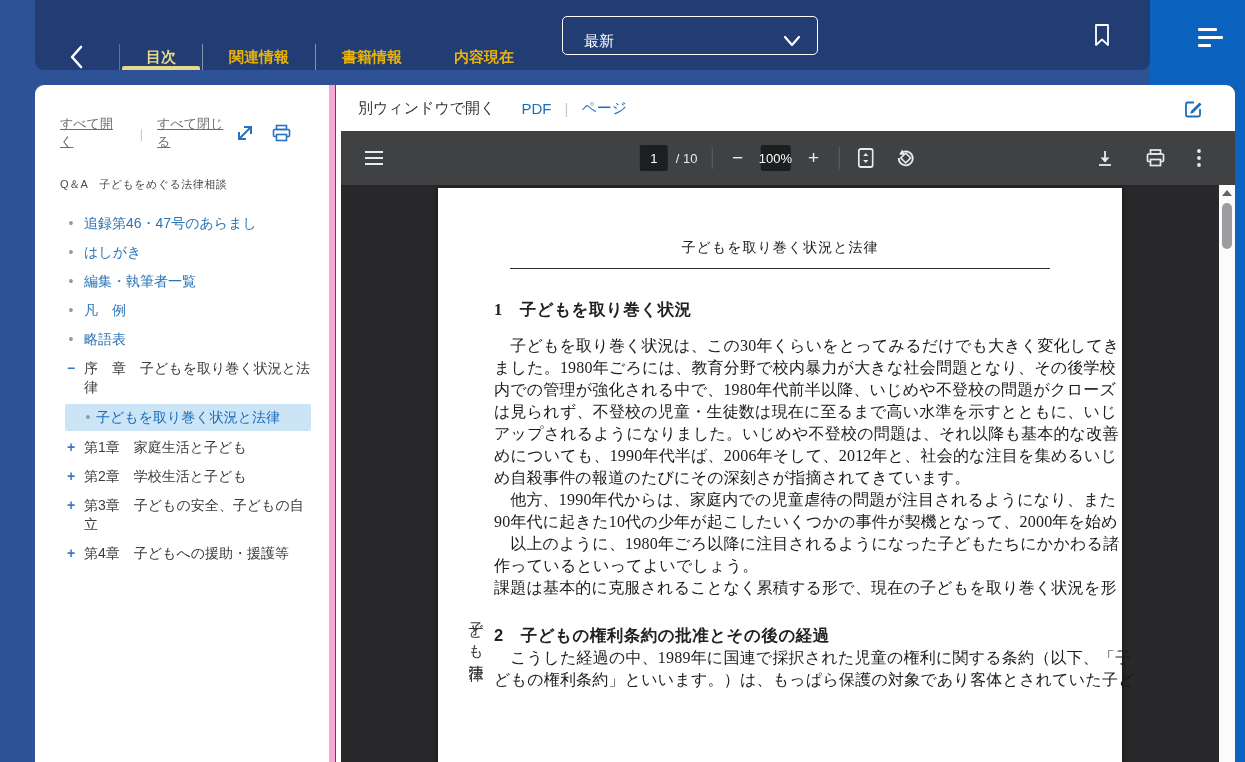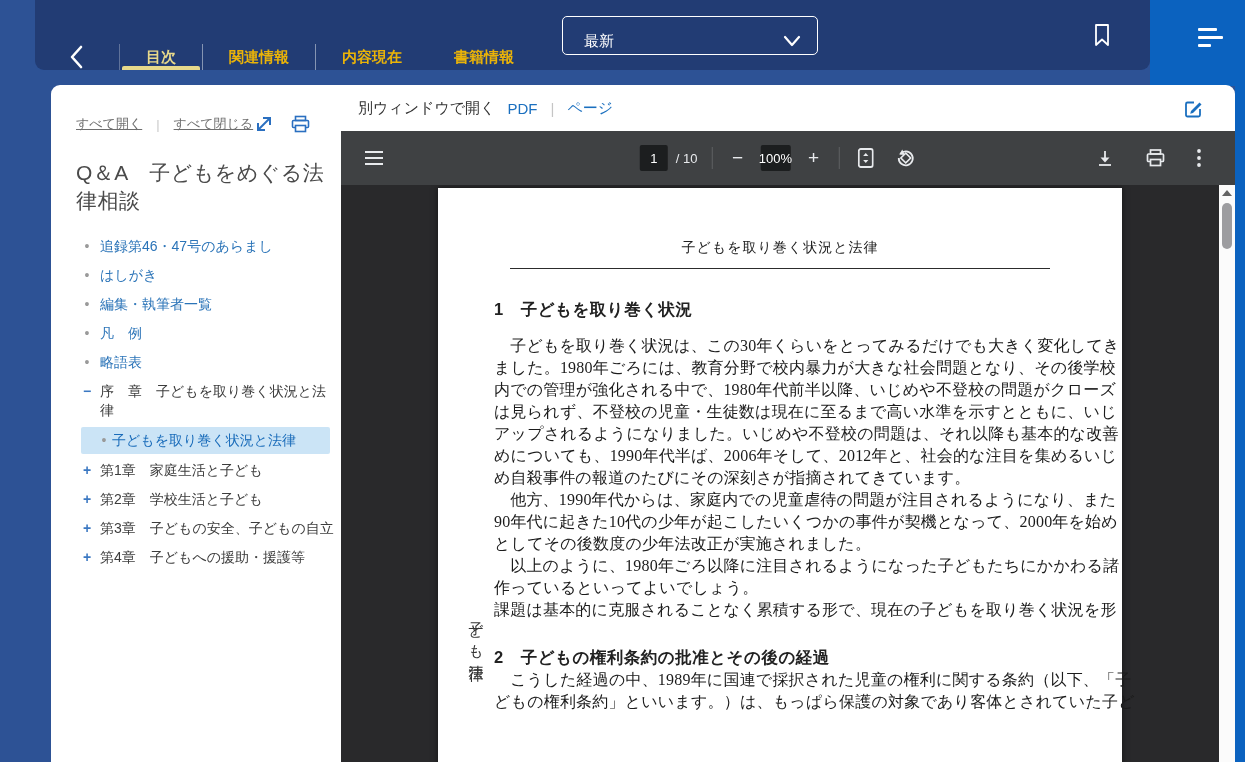--- a/index.html
+++ b/index.html
@@ -27,43 +27,43 @@
   .corner-blue{position:absolute;left:1150px;top:0;width:95px;height:86px;background:#0b62bf;}
   .right-strip{position:absolute;left:1235px;top:0;width:10px;height:762px;background:#0b62bf;}
   .corner-menu{position:absolute;left:48px;top:28px;cursor:pointer;}
   .corner-menu i{display:block;background:#fff;height:3px;border-radius:1px;margin-bottom:5px;}
   .corner-menu i:nth-child(1){width:19px;}
   .corner-menu i:nth-child(2){width:25px;}
   .corner-menu i:nth-child(3){width:13px;}
 
   
   .sidebar{position:absolute;left:35px;top:85px;width:300px;height:677px;background:#fff;
-           border-radius:9px 0 0 0;border-right:3px solid #f9a8d4;padding:30px 12px 0 25px;overflow:hidden;margin-left:16px;}
+           border-radius:9px 0 0 0;border-right:6px solid #f9a8d4;padding:30px 12px 0 25px;overflow:hidden;}
   .sb-controls{display:flex;align-items:center;font-size:13px;color:#6e6e6e;}
   .sb-link{text-decoration:underline;cursor:pointer;color:#6e6e6e;}
   .sb-ctl-sep{color:#c9c9c9;margin:0 14px;}
   .sb-icons{margin-left:auto;margin-right:26px;display:flex;gap:18px;color:#2a6fc0;}
   .sb-icons .ico{cursor:pointer;display:flex;}
-  .sb-title{margin-top:26px;font-size:21px;color:#4a4a4a;letter-spacing:.5px;}
+  .sb-title{margin-top:26px;font-size:11px;color:#4a4a4a;letter-spacing:.5px;}
   .toc{margin-top:17px;font-size:14px;}
   .toc-row{position:relative;padding:5px 0 5px 24px;line-height:19px;color:#3c3c3c;cursor:pointer;}
   .toc-row .tic{position:absolute;left:2px;top:5px;width:18px;text-align:center;
                 color:#3b78c2;font-weight:bold;font-size:14px;}
   .toc-row.link{color:#2b74b8;}
   .toc-row.link .tic{color:#9a9a9a;font-weight:normal;}
   .toc-row.sub{margin:2px 6px 2px 5px;padding:4px 0 4px 31px;border-radius:2px;}
   .toc-row.sub .tic{left:14px;top:4px;color:#9a9a9a;font-weight:normal;}
   .toc-row.sub.selected{background:#cbe4f6;color:#1a6cba;}
 
   
   .main{position:absolute;left:336px;top:85px;width:899px;height:677px;background:#fff;
         border-radius:0 9px 0 0;}
   .main-header{height:46px;display:flex;align-items:center;padding:0 18px 0 22px;font-size:15px;}
   .mh-label{color:#333;}
-  .mh-link{color:#1a6fbf;cursor:pointer;margin-left:12px;}
+  .mh-link{color:#1a6fbf;cursor:pointer;margin-left:26px;}
   .mh-link + .mh-sep{margin-left:13px;}
   .mh-sep{color:#c5c5c5;}
   .mh-sep + .mh-link{margin-left:13px;}
   .mh-edit{margin-left:auto;color:#1a6fbf;cursor:pointer;display:flex;margin-right:14px;}
 
   .viewer{position:absolute;left:5px;top:46px;right:0;bottom:0;}
   .toolbar{position:relative;height:54px;background:#3f4143;display:flex;align-items:center;color:#e8eaed;}
   .tb-ham{margin-left:20px;cursor:pointer;display:flex;}
   .tb-center{position:absolute;left:50%;top:0;height:100%;transform:translateX(-53%);
              display:flex;align-items:center;font-size:13px;}
@@ -77,21 +77,21 @@
   .tb-right{position:absolute;right:30px;top:0;height:100%;display:flex;align-items:center;gap:24px;}
   .pdf-area{position:absolute;left:0;top:54px;right:16px;bottom:0;background:#29292b;overflow:hidden;}
   .page{position:relative;width:684px;margin:3px auto 0;background:#fff;height:900px;
         font-family:"Liberation Serif","DejaVu Serif",serif;color:#1b1b1b;
         box-shadow:0 0 6px rgba(0,0,0,.5);}
   .run-head{padding-top:51px;text-align:center;font-size:14px;letter-spacing:1px;color:#222;}
   .run-rule{margin:11px 72px 0;border-top:1.6px solid #2c2c2c;}
   .pdf-body{margin:30px 34px 0 56px;}
   .sec-head{font-family:"Liberation Sans","DejaVu Sans",sans-serif;font-weight:bold;
             font-size:16.5px;color:#222;margin:26px 0 0 0;letter-spacing:.5px;}
-  .sec-head:first-child{margin-top:0;}
+  .sec-head:first-child{margin-top:0;font-family:Liberation Serif, serif;}
   .para{margin:14px 0 0 0;}
   .para:nth-child(n+3){margin-top:0;}
   .pline{font-size:16px;line-height:22px;white-space:nowrap;letter-spacing:.2px;}
   .side-label{position:absolute;left:28px;top:422px;writing-mode:vertical-rl;
               font-size:15px;letter-spacing:3px;color:#333;}
 
   
   .vscroll{position:absolute;right:0;top:54px;bottom:0;width:16px;background:#fbfbfb;}
   .vs-up{height:16px;display:flex;align-items:center;justify-content:center;cursor:pointer;}
   .vs-up::after{content:"";width:0;height:0;border-left:5px solid transparent;
@@ -110,22 +110,22 @@
     <div class="back-cell">
       <svg width="22" height="26" viewBox="0 0 22 26">
         <polyline points="15,3 6,13 15,23" fill="none" stroke="#fff" stroke-width="2.6" stroke-linecap="round" stroke-linejoin="round"></polyline>
       </svg>
     </div>
     <div class="tabs">
       <div class="tab active">目次</div>
       <div class="tab-sep"></div>
       <div class="tab">関連情報</div>
       <div class="tab-sep"></div>
+      <div class="tab">書籍情報</div>
       <div class="tab">内容現在</div>
-      <div class="tab">書籍情報</div>
     </div>
     <div class="dropdown">
       <span class="dd-label">最新</span>
       <svg width="18" height="12" viewBox="0 0 18 12">
         <polyline points="2,2 9,10 16,2" fill="none" stroke="#fff" stroke-width="2.2" stroke-linecap="round" stroke-linejoin="round"></polyline>
       </svg>
     </div>
     <div class="bookmark-box">
       <svg width="20" height="24" viewBox="0 0 20 24">
         <path d="M4 2 h12 v20 l-6 -5.5 -6 5.5 z" fill="none" stroke="#fff" stroke-width="1.8" stroke-linejoin="round"></path>
@@ -262,21 +262,20 @@
                 <div class="pline">ました。1980年ごろには、教育分野で校内暴力が大きな社会問題となり、その後学校</div>
                 <div class="pline">内での管理が強化される中で、1980年代前半以降、いじめや不登校の問題がクローズ</div>
                 <div class="pline">は見られず、不登校の児童・生徒数は現在に至るまで高い水準を示すとともに、いじ</div>
                 <div class="pline">アップされるようになりました。いじめや不登校の問題は、それ以降も基本的な改善</div>
                 <div class="pline">めについても、1990年代半ば、2006年そして、2012年と、社会的な注目を集めるいじ</div>
                 <div class="pline">め自殺事件の報道のたびにその深刻さが指摘されてきています。</div>
               </div>
               <div class="para">
                 <div class="pline">　他方、1990年代からは、家庭内での児童虐待の問題が注目されるようになり、また</div>
                 <div class="pline">90年代に起きた10代の少年が起こしたいくつかの事件が契機となって、2000年を始め</div>
-                <div class="pline">としてその後数度の少年法改正が実施されました。</div>
               </div>
               <div class="para">
                 <div class="pline">　以上のように、1980年ごろ以降に注目されるようになった子どもたちにかかわる諸</div>
                 <div class="pline">作っているといってよいでしょう。</div>
                 <div class="pline">課題は基本的に克服されることなく累積する形で、現在の子どもを取り巻く状況を形</div>
               </div>
               <div class="sec-head">2　子どもの権利条約の批准とその後の経過</div>
               <div class="para">
                 <div class="pline">　こうした経過の中、1989年に国連で採択された児童の権利に関する条約（以下、「子</div>
                 <div class="pline">どもの権利条約」といいます。）は、もっぱら保護の対象であり客体とされていた子ど</div>

